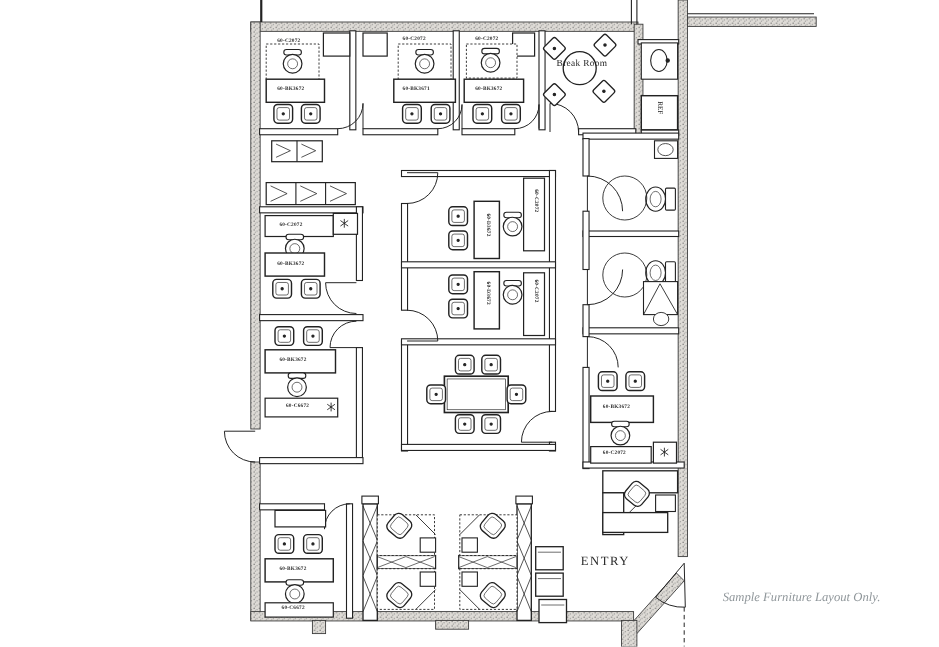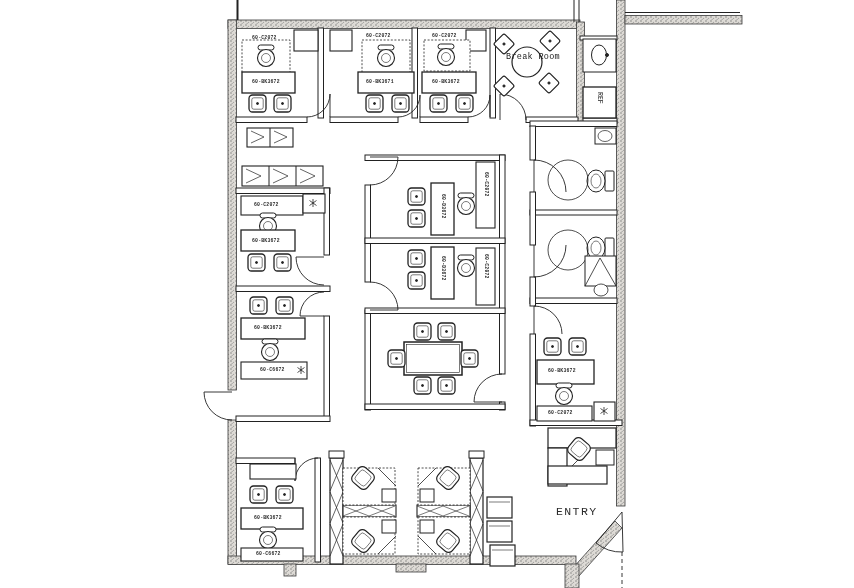--- a/index.html
+++ b/index.html
@@ -1,17 +1,17 @@
 <!DOCTYPE html>
 <html><head>
 <meta charset="utf-8">
 <style>
   html,body{margin:0;padding:0;background:#fff;}
   .plan{position:relative;width:854px;height:588px;background:#ffffff;overflow:hidden;
-        font-family:Liberation Mono, monospace;text-align:center;}
+        font-family:Liberation Serif, serif;text-align:center;}
   .plan svg{position:absolute;left:0;top:0;}
   .lbl{position:absolute;white-space:nowrap;transform-origin:0 0;color:#1c1c1c;}
   .sku{font-size:4.8px;font-weight:700;letter-spacing:.2px;color:#2a2a2a;}
   .rot90{transform:rotate(90deg);}
   .room-label{font-size:8.5px;color:#1c1c1c;letter-spacing:.3px;}
   .entry-label{font-size:11.5px;letter-spacing:1.4px;color:#2b2b2b;}
   .ref-label{font-size:6.5px;color:#1c1c1c;transform:rotate(90deg);}
   .note{position:absolute;left:657px;top:536px;font-style:italic;color:#8f969a;
         font-size:11.5px;line-height:1.32;}
 </style>
@@ -334,21 +334,21 @@
     <rect x="487" y="521" width="25" height="21" stroke-width="1.2"></rect>
           <line x1="489" y1="526" x2="510" y2="526" stroke-width="0.6"></line>
     <rect x="490" y="545" width="25" height="21" stroke-width="1.2"></rect>
           <line x1="492" y1="550" x2="513" y2="550" stroke-width="0.6"></line>
   </g>
 </g>
 </svg>
 
 <span class="lbl room-label" style="left:506px;top:52px;">Break Room</span>
 <span class="lbl ref-label" style="left:603px;top:92px;">REF</span>
-<span class="lbl entry-label" style="left:556px;top:505px;">ENTRY</span>
+<span class="lbl entry-label" style="left:528px;top:505px;">ENTRY</span>
 
 <span class="lbl sku" style="left:252px;top:35px;">60-C2072</span>
 <span class="lbl sku" style="left:252px;top:79px;">60-BK3672</span>
 <span class="lbl sku" style="left:366px;top:33px;">60-C2072</span>
 <span class="lbl sku" style="left:366px;top:79px;">60-BK3671</span>
 <span class="lbl sku" style="left:432px;top:33px;">60-C2072</span>
 <span class="lbl sku" style="left:432px;top:79px;">60-BK3672</span>
 <span class="lbl sku" style="left:254px;top:202px;">60-C2072</span>
 <span class="lbl sku" style="left:252px;top:238px;">60-BK3672</span>
 <span class="lbl sku" style="left:254px;top:325px;">60-BK3672</span>
@@ -356,15 +356,16 @@
 <span class="lbl sku" style="left:254px;top:515px;">60-BK3672</span>
 <span class="lbl sku" style="left:256px;top:551px;">60-C6672</span>
 <span class="lbl sku rot90" style="left:446px;top:194px;">60-D3672</span>
 <span class="lbl sku rot90" style="left:489px;top:172px;">60-C2072</span>
 <span class="lbl sku rot90" style="left:446px;top:256px;">60-D3672</span>
 <span class="lbl sku rot90" style="left:489px;top:254px;">60-C2072</span>
 <span class="lbl sku" style="left:548px;top:368px;">60-BK3672</span>
 <span class="lbl sku" style="left:548px;top:410px;">60-C2072</span>
 
 <div class="note">
+  <div>Sample Furniture Layout Only.</div>
 </div>
 
 </div>
 
 </body></html>

